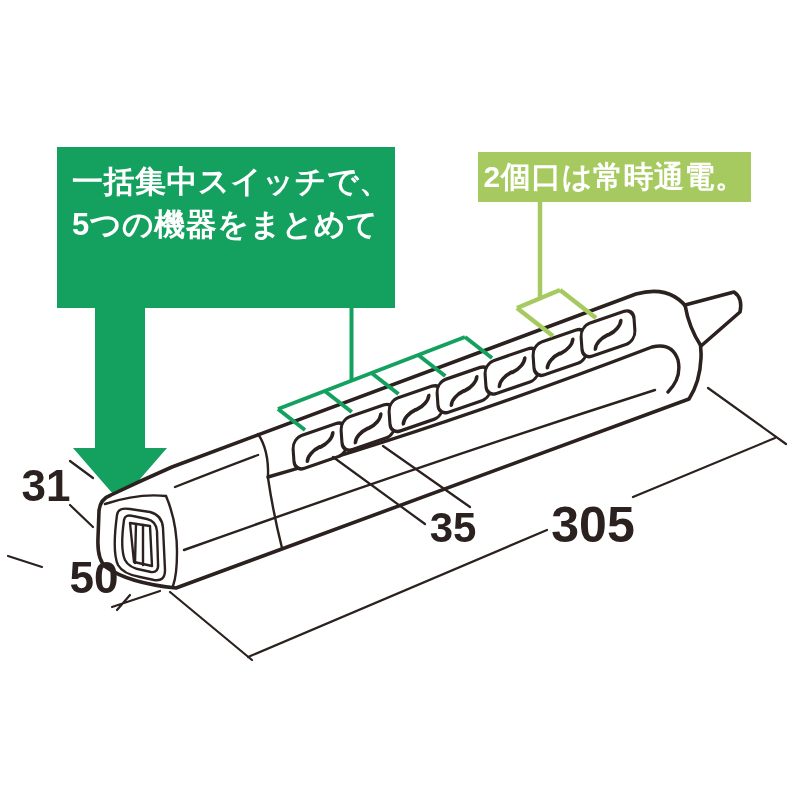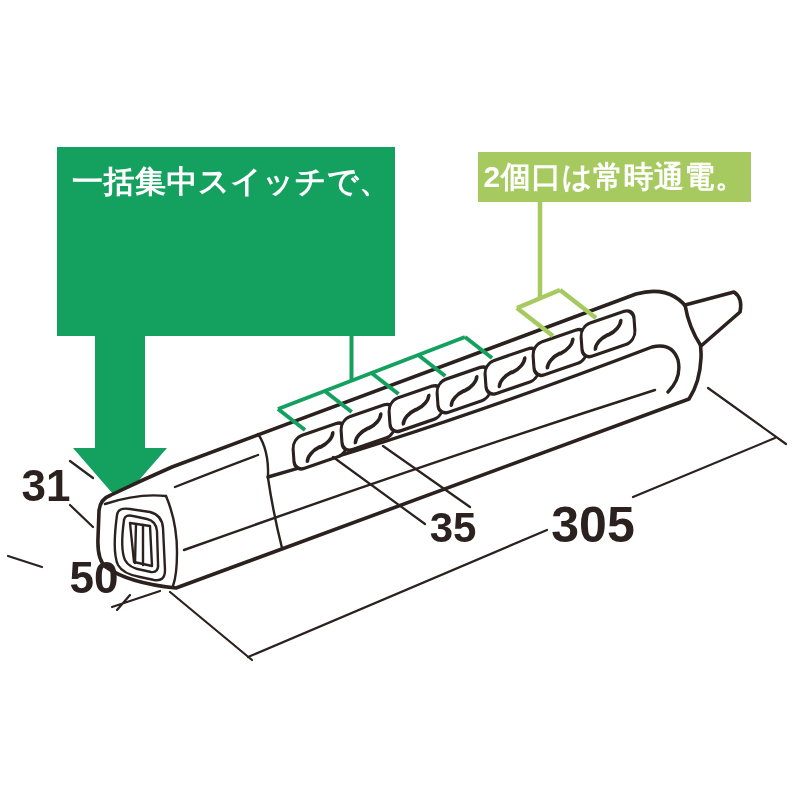--- a/index.html
+++ b/index.html
@@ -11,21 +11,21 @@
   html,body{margin:0;padding:0;background:#eee;}
   .stage{
     position:relative;width:800px;height:800px;background:var(--bg);
     overflow:hidden;font-family:"Liberation Sans","DejaVu Sans",sans-serif;
   }
   .note{
     position:absolute;color:#ffffff;font-weight:700;
     font-family:"Liberation Sans","DejaVu Sans",sans-serif;
   }
   .note-switch{
-    left:57px;top:147px;width:338px;height:189px;background:var(--green);
+    left:57px;top:147px;width:338px;height:161px;background:var(--green);
     font-size:31px;line-height:43px;padding:13px 0 0 15px;box-sizing:border-box;
     letter-spacing:0.5px;
   }
   .note-power{
     left:478px;top:152px;width:273px;height:50px;background:var(--lightgreen);
     font-size:30px;line-height:50px;text-align:center;letter-spacing:0.5px;
   }
   svg{position:absolute;left:0;top:0;}
   .body-line{fill:none;stroke:var(--ink);stroke-width:3.4;stroke-linecap:round;stroke-linejoin:round;}
   .body-fill{fill:#fff;stroke:var(--ink);stroke-width:3.6;stroke-linejoin:round;}
@@ -35,20 +35,21 @@
   .green-line{stroke:var(--green);stroke-width:4;fill:none;}
   .lgreen-line{stroke:var(--lightgreen);stroke-width:4.5;fill:none;}
 </style>
 </head>
 <body>
 
 <div class="stage">
 
   <div class="note note-switch">
     <div>一括集中スイッチで、</div>
+    <div>5つの機器をまとめて</div>
   </div>
   <div class="note note-power">2個口は常時通電。</div>
 
   <svg width="800" height="800" viewBox="0 0 800 800">
     <defs>
       <g id="outlet">
         <rect x="-28" y="-16" width="56" height="32" rx="10" fill="#fff" stroke="#2b211e" stroke-width="3.2"></rect>
         <path d="M -14,10 a 12,7 -15 0 1 13,-9" fill="none" stroke="#2b211e" stroke-width="4" stroke-linecap="round"></path>
         <path d="M 14,-8 a 12,7 -15 0 1 -13,9" fill="none" stroke="#2b211e" stroke-width="4" stroke-linecap="round"></path>
       </g>

